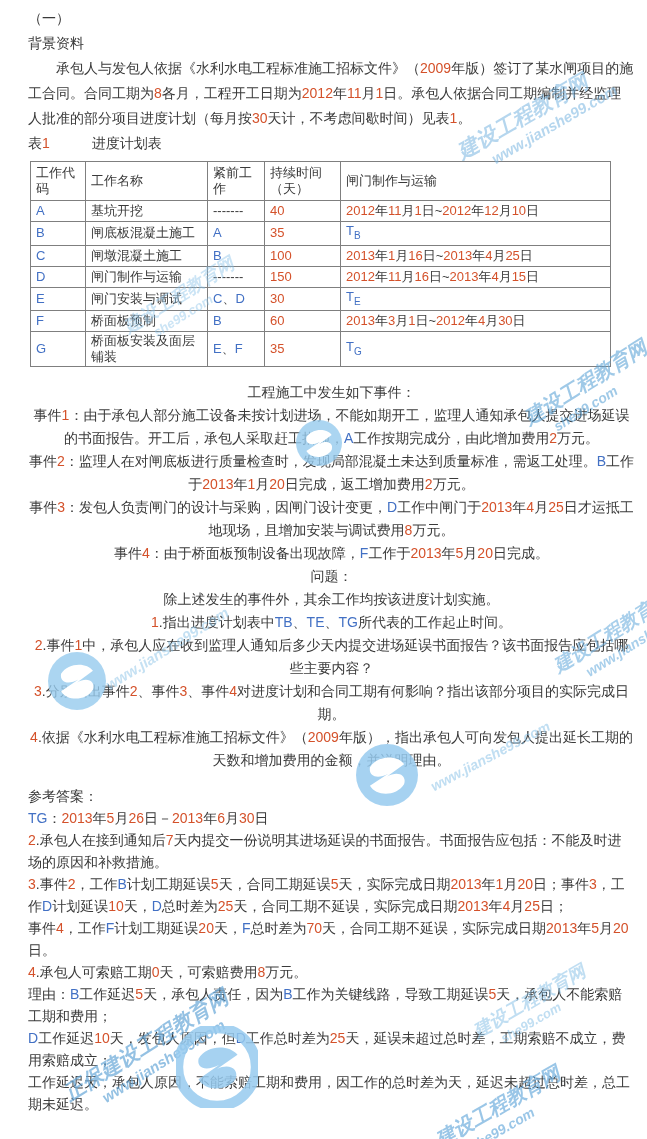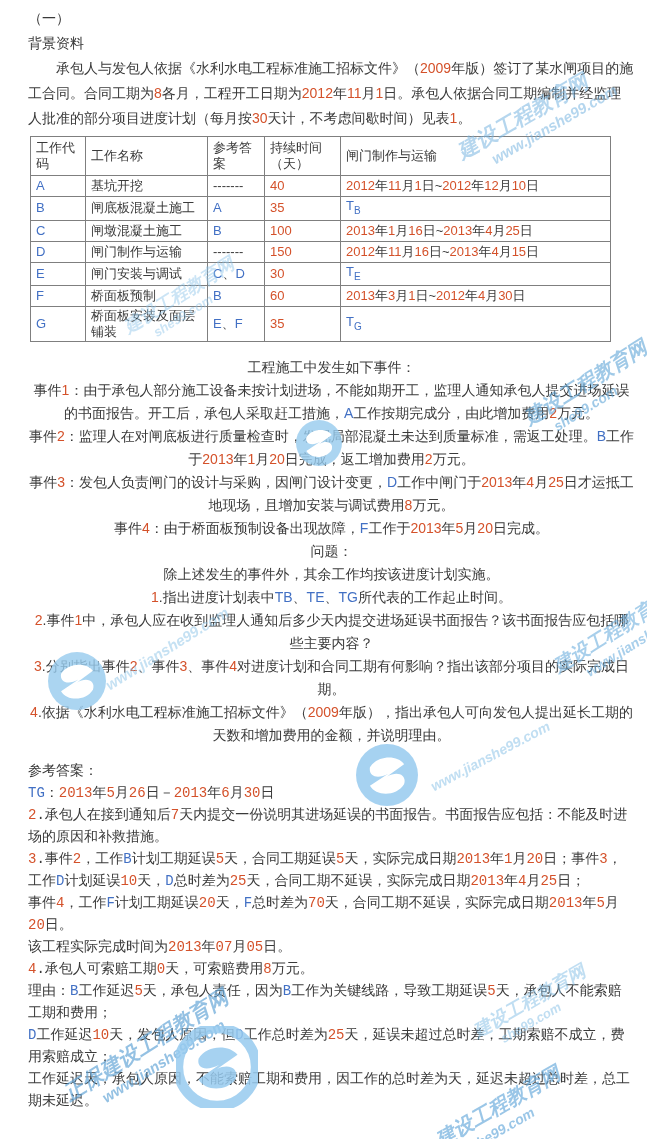--- a/index.html
+++ b/index.html
@@ -5,21 +5,21 @@
   html,body{margin:0;padding:0;background:#ffffff;}
   body{
     width:647px;height:1139px;position:relative;overflow:hidden;
     font-family:"Liberation Sans","DejaVu Sans",sans-serif;
     color:#3a3a3a;
   }
   .doc{position:relative;z-index:1;padding:6px 12px 0 28px;}
   .doc p{margin:0;font-size:14px;line-height:25px;}
   .pre p{line-height:25px;}
   .mid p{line-height:23px;text-align:center;}
-  .ans p{line-height:22px;font-family:Liberation Mono, monospace;}
+  .ans p{line-height:22px;}
   .intro{text-indent:2em;}
   .caption .cap-no{margin-right:42px;}
   
   .doc .num{color:var(--number,#d4512a);}
   .doc .lat{color:var(--letter,#4270c4);}
   sub{font-size:10px;}
   
   table.sched{
     border-collapse:collapse;margin:5px 0 0 2px;table-layout:fixed;width:580px;
     font-size:13px;
@@ -40,35 +40,36 @@
   .wm-logo{position:absolute;}
 </style>
 </head>
 <body>
 
 <div class="doc">
   <div class="pre">
     <p>（一）</p>
     <p>背景资料</p>
     <p class="intro">承包人与发包人依据《水利水电工程标准施工招标文件》（<span class="num">2009</span>年版）签订了某水闸项目的施工合同。合同工期为<span class="num">8</span>各月，工程开工日期为<span class="num">2012</span>年<span class="num">11</span>月<span class="num">1</span>日。承包人依据合同工期编制并经监理人批准的部分项目进度计划（每月按<span class="num">30</span>天计，不考虑间歇时间）见表<span class="num">1</span>。</p>
+    <p class="caption"><span class="cap-no">表<span class="num">1</span></span><span>进度计划表</span></p>
   </div>
 
   <table class="sched">
     <colgroup>
       <col style="width:55px">
         <col style="width:122px">
         <col style="width:57px">
         <col style="width:76px">
         <col style="width:270px">
     </colgroup>
     <thead>
       <tr>
         <th>工作代码</th>
         <th>工作名称</th>
-        <th>参考答案</th>
+        <th>紧前工作</th>
         <th>持续时间（天）</th>
         <th>闸门制作与运输</th>
       </tr>
     </thead>
     <tbody>
       <tr>
         <td><span class="lat">A</span></td>
         <td>基坑开挖</td>
         <td>-------</td>
         <td><span class="num">40</span></td>
@@ -132,21 +133,20 @@
     <p><span class="num">3</span>.分别指出事件<span class="num">2</span>、事件<span class="num">3</span>、事件<span class="num">4</span>对进度计划和合同工期有何影响？指出该部分项目的实际完成日期。</p>
     <p><span class="num">4</span>.依据《水利水电工程标准施工招标文件》（<span class="num">2009</span>年版），指出承包人可向发包人提出延长工期的天数和增加费用的金额，并说明理由。</p>
   </div>
 
   <div class="ans">
     <p class="gap-ans">参考答案：</p>
     <p><span class="lat">TG</span>：<span class="num">2013</span>年<span class="num">5</span>月<span class="num">26</span>日－<span class="num">2013</span>年<span class="num">6</span>月<span class="num">30</span>日</p>
     <p><span class="num">2</span>.承包人在接到通知后<span class="num">7</span>天内提交一份说明其进场延误的书面报告。书面报告应包括：不能及时进场的原因和补救措施。</p>
     <p><span class="num">3</span>.事件<span class="num">2</span>，工作<span class="lat">B</span>计划工期延误<span class="num">5</span>天，合同工期延误<span class="num">5</span>天，实际完成日期<span class="num">2013</span>年<span class="num">1</span>月<span class="num">20</span>日；事件<span class="num">3</span>，工作<span class="lat">D</span>计划延误<span class="num">10</span>天，<span class="lat">D</span>总时差为<span class="num">25</span>天，合同工期不延误，实际完成日期<span class="num">2013</span>年<span class="num">4</span>月<span class="num">25</span>日；</p>
     <p>事件<span class="num">4</span>，工作<span class="lat">F</span>计划工期延误<span class="num">20</span>天，<span class="lat">F</span>总时差为<span class="num">70</span>天，合同工期不延误，实际完成日期<span class="num">2013</span>年<span class="num">5</span>月<span class="num">20</span>日。</p>
-    <p>该工程实际完成时间为<span class="num">2013</span>年<span class="num">07</span>月<span class="num">05</span>日。</p>
     <p><span class="num">4</span>.承包人可索赔工期<span class="num">0</span>天，可索赔费用<span class="num">8</span>万元。</p>
     <p>理由：<span class="lat">B</span>工作延迟<span class="num">5</span>天，承包人责任，因为<span class="lat">B</span>工作为关键线路，导致工期延误<span class="num">5</span>天，承包人不能索赔工期和费用；</p>
     <p><span class="lat">D</span>工作延迟<span class="num">10</span>天，发包人原因，但<span class="lat">D</span>工作总时差为<span class="num">25</span>天，延误未超过总时差，工期索赔不成立，费用索赔成立；</p>
     <p>工作延迟天，承包人原因，不能索赔工期和费用，因工作的总时差为天，延迟未超过总时差，总工期未延迟。</p>
   </div>
 </div>
 
 <div class="wm-layer">
 
   <div class="wm" style="left:452px;top:96px;transform:rotate(-30deg);color:rgba(120,180,224,.55);font-size:21px;">

